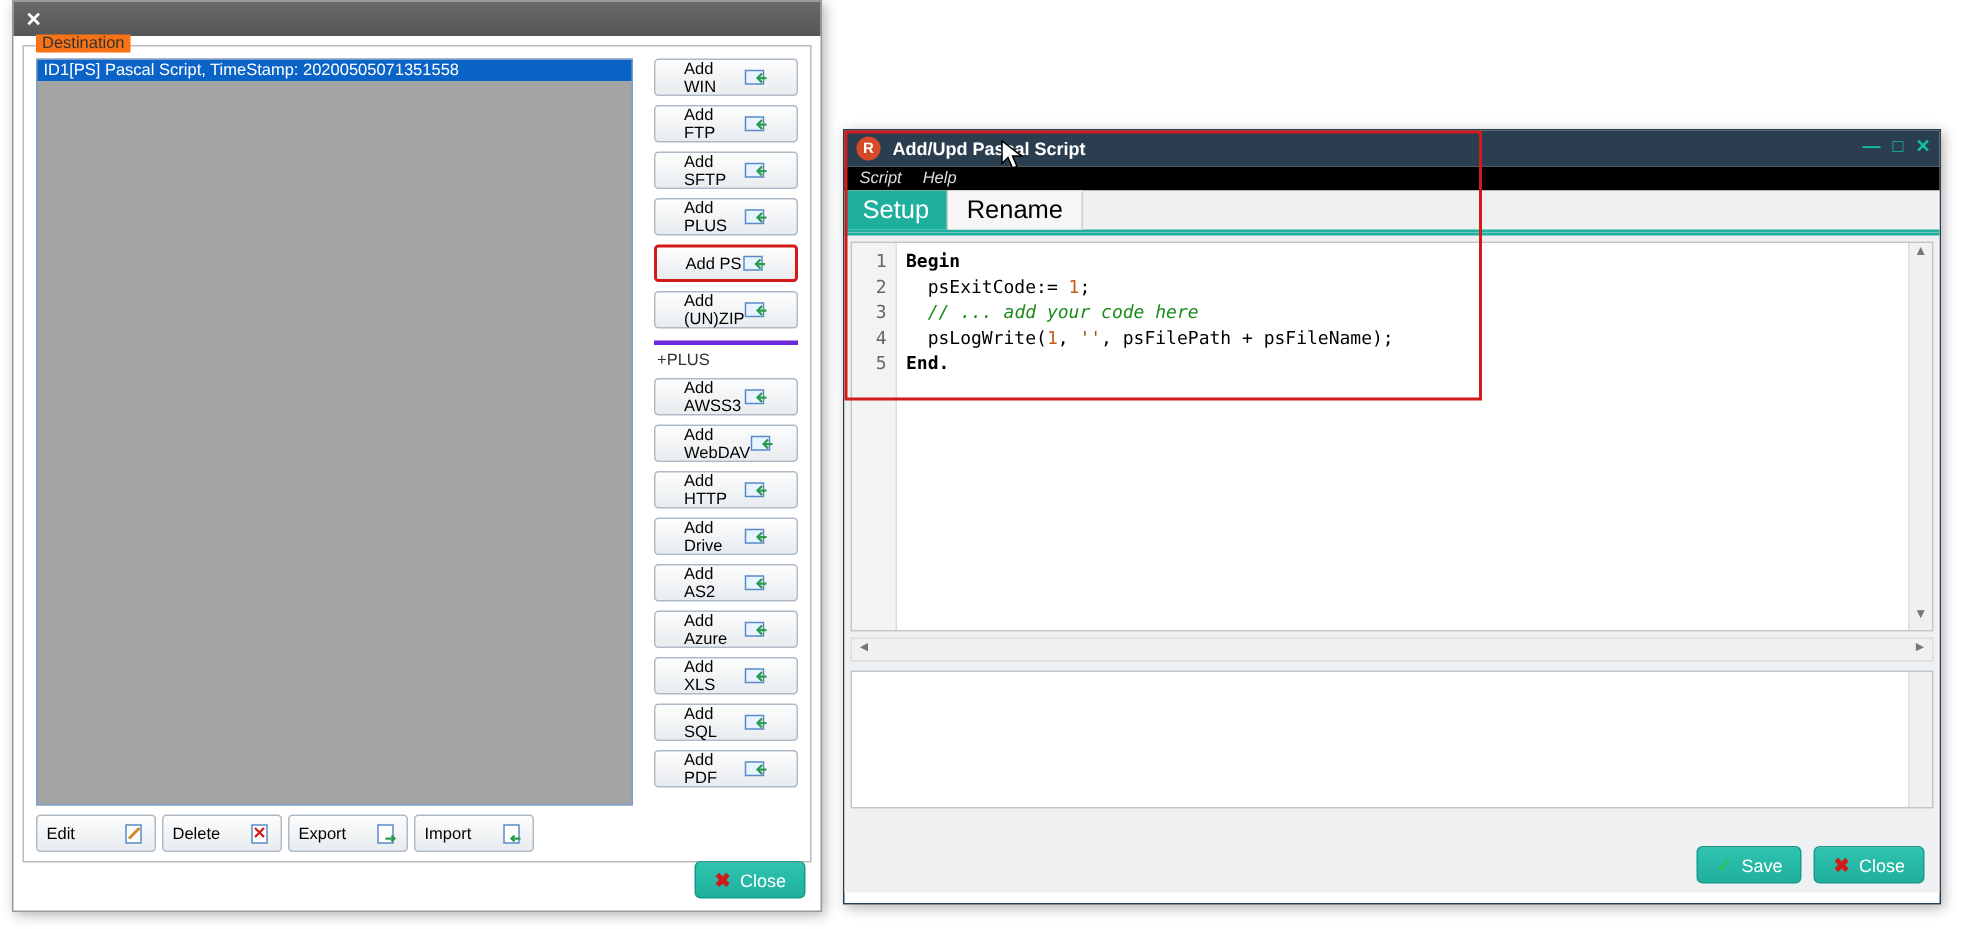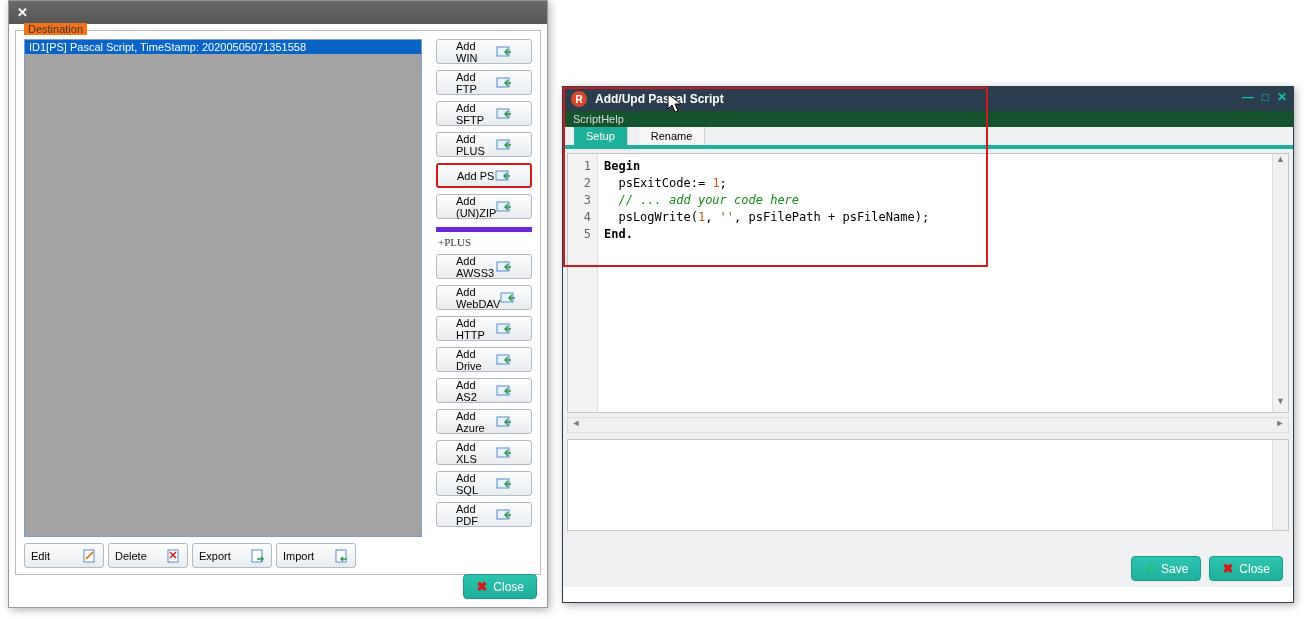--- a/index.html
+++ b/index.html
@@ -72,21 +72,21 @@
   background: linear-gradient(#fdfdfd, #e8ecef);
   border-radius: 3px;
   display: flex;
   align-items: center;
   justify-content: space-between;
   padding: 0 19px;
   font-size: 11px;
   cursor: pointer;
 }
 .side-btn.highlight { border: 2px solid #d21a1a; }
-.plus-label { font-size: 11px; color: #333; padding: 4px 2px 0 2px; border-top: 5px solid #6d28d9; margin-top: 2px; font-family: Liberation Serif, serif;}
+.plus-label { font-size: 11px; color: #333; padding: 4px 2px 0 2px; border-top: 3px solid #6d28d9; margin-top: 2px;}
 .mini-icon {
   width: 16px; height: 14px;
   display: inline-flex; align-items: center; justify-content: center;
 }
 .mini-icon svg { width: 16px; height: 14px; }
 .bottom-row {
   position: absolute;
   bottom: 6px; left: 8px; right: 8px;
   display: flex;
   gap: 4px;
@@ -129,37 +129,37 @@
 }
 .r-badge {
   width: 16px; height: 16px; border-radius: 50%;
   background: #d64a2a; color: #fff;
   display: inline-flex; align-items: center; justify-content: center;
   font-size: 10px; font-weight: bold;
 }
 .win-ctrls { position: absolute; right: 6px; top: 3px; display: flex; gap: 8px; color: #0fc2a8; font-size: 12px;}
 .win-ctrls span { cursor: pointer; }
 .menubar {
-  background: #14532d; color: #ddd;
-  display: flex; padding: 2px 10px;
+  background: #000000; color: #ddd;
+  display: flex; gap: 14px; padding: 2px 10px;
   font-size: 11px;
+  font-style: italic;
 }
 .menubar span { cursor: pointer; }
 .tabrow {
   display: flex;
   background: #eef0f1;
   border-bottom: 2px solid #1fb09d;
 }
 .tab {
   padding: 3px 12px;
-  font-size: 11px;
+  font-size: 17px;
   background: #f6f6f6;
   border-right: 1px solid #ccc;
   cursor: pointer;
-  margin-left: 11px;
 }
 .tab.active { background: #1fb09d; color: #fff; }
 .redbox {
   position: absolute;
   top: 0; left: 0;
   border: 2px solid #d21a1a;
   pointer-events: none;
 }
 .script-body { position: relative; height: 440px; background: #eef0f1; border-top: 2px solid #1fb09d;}
 .editor {

